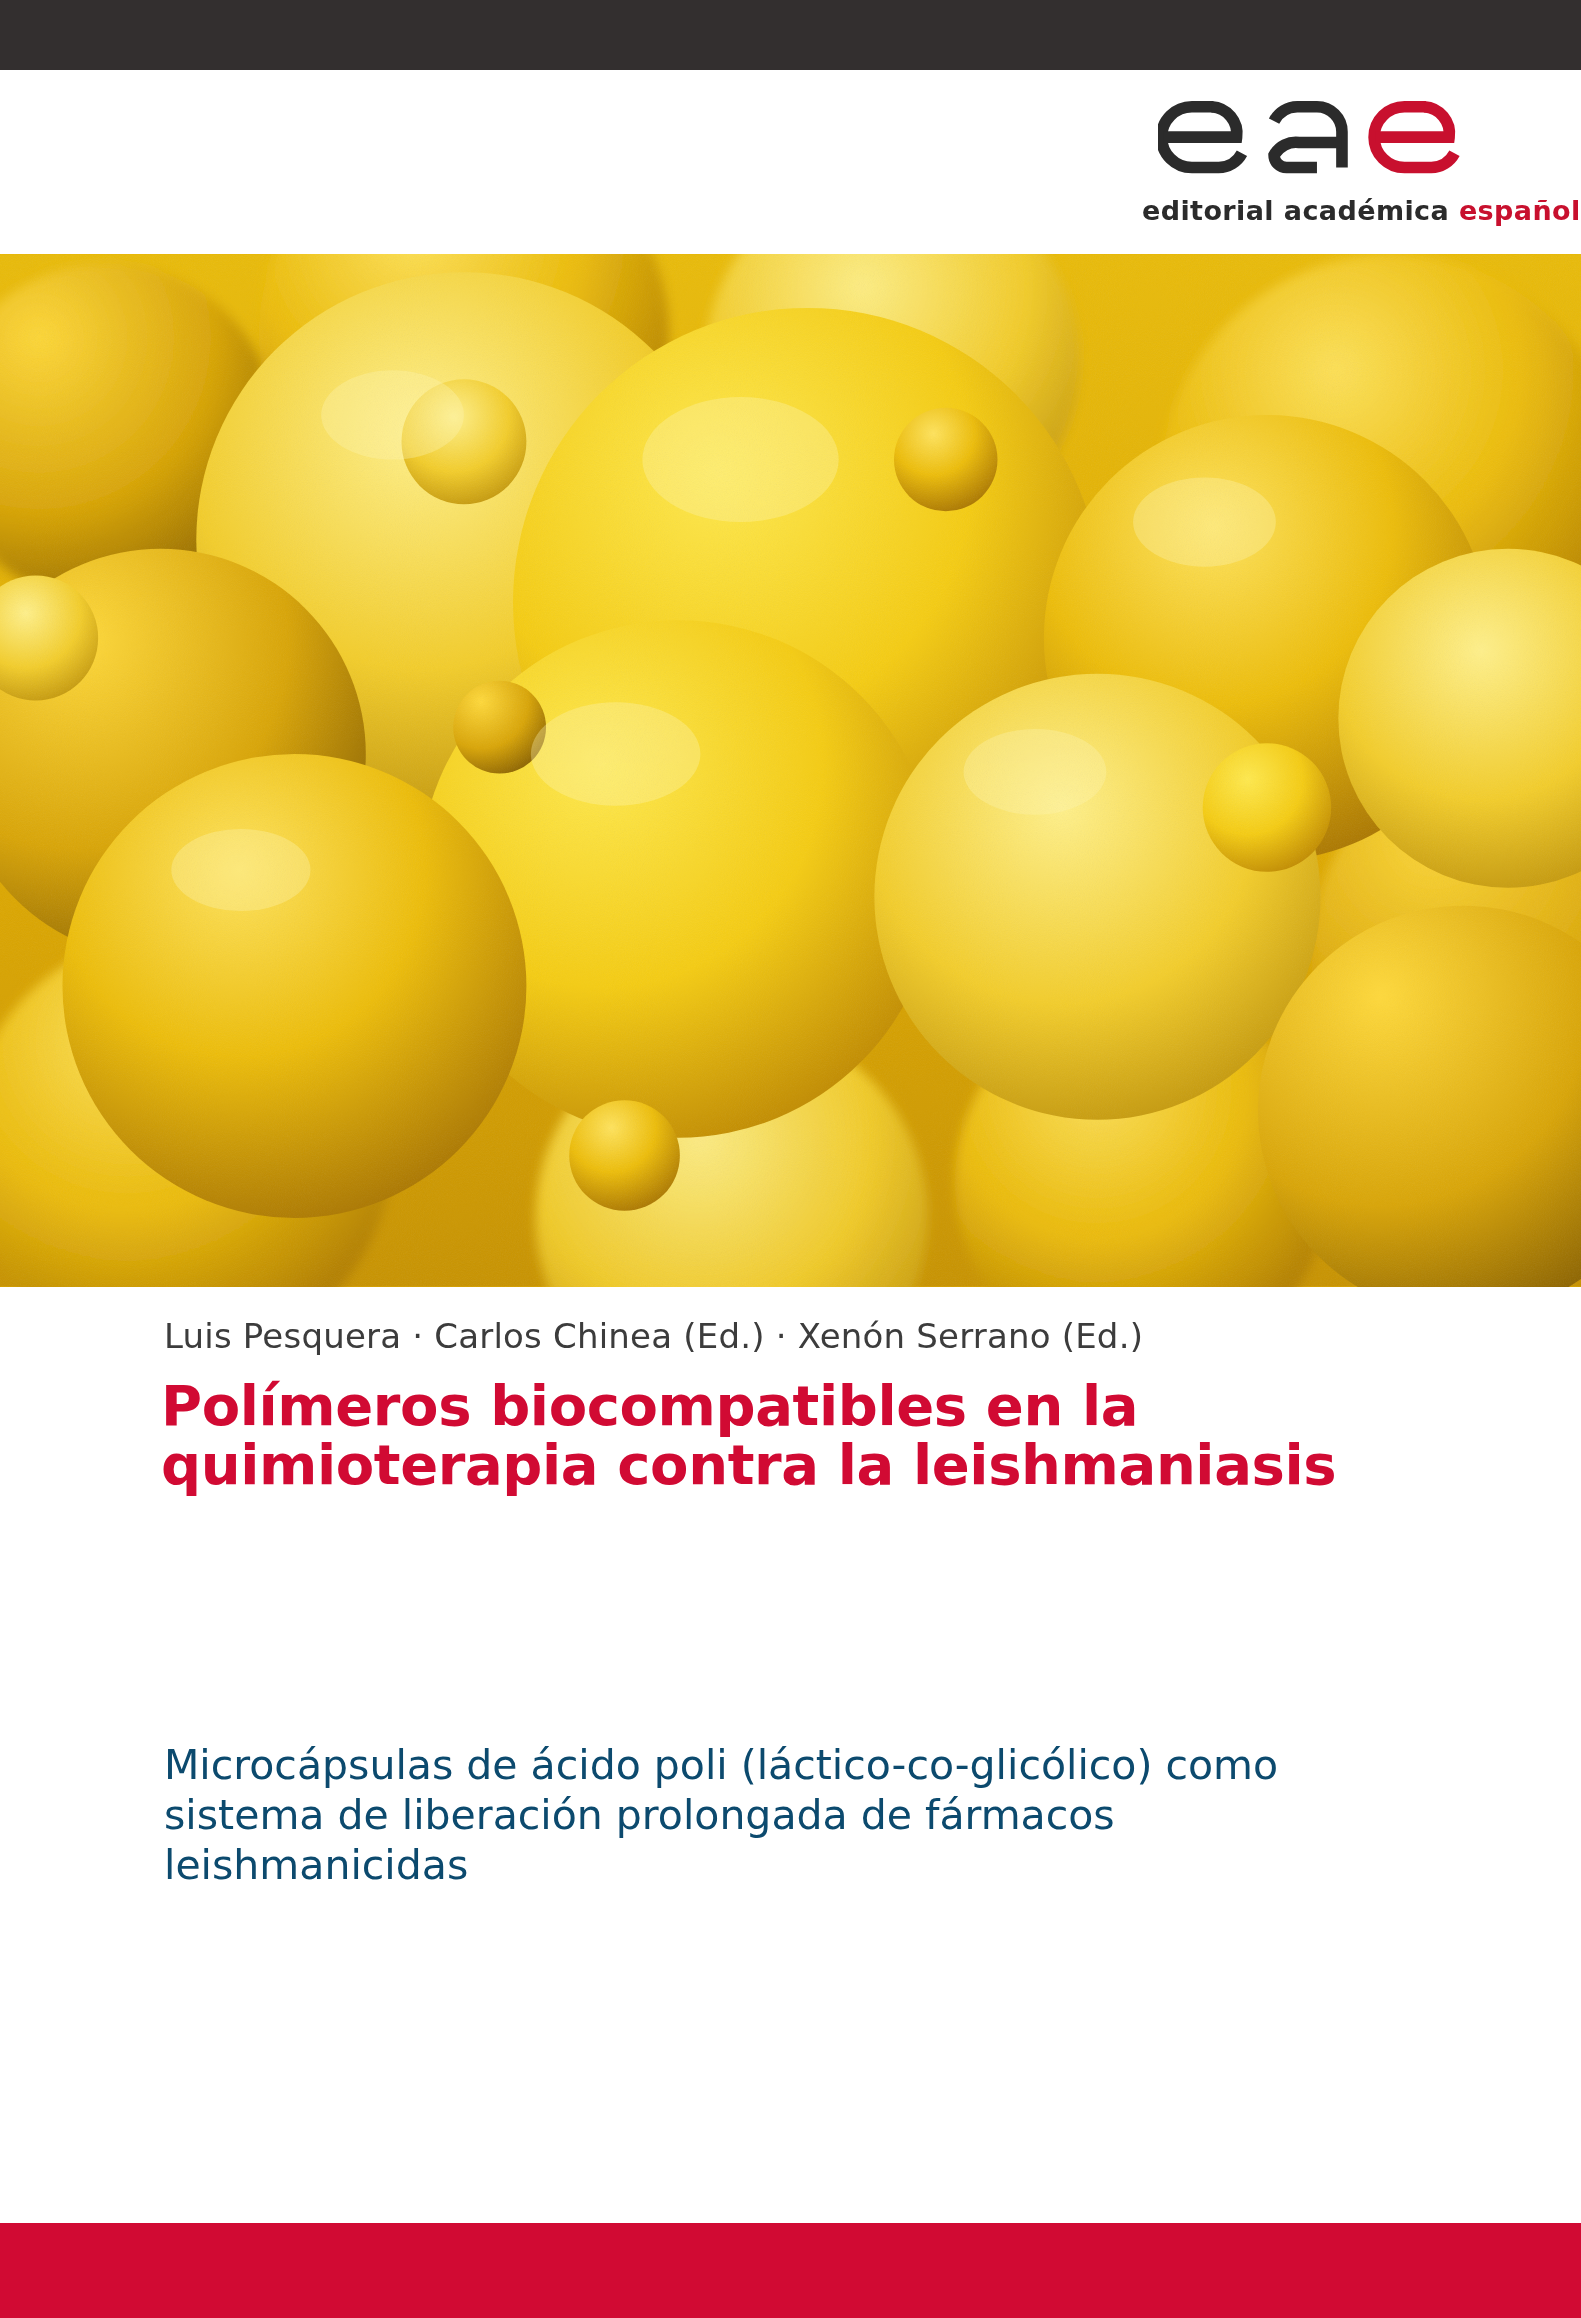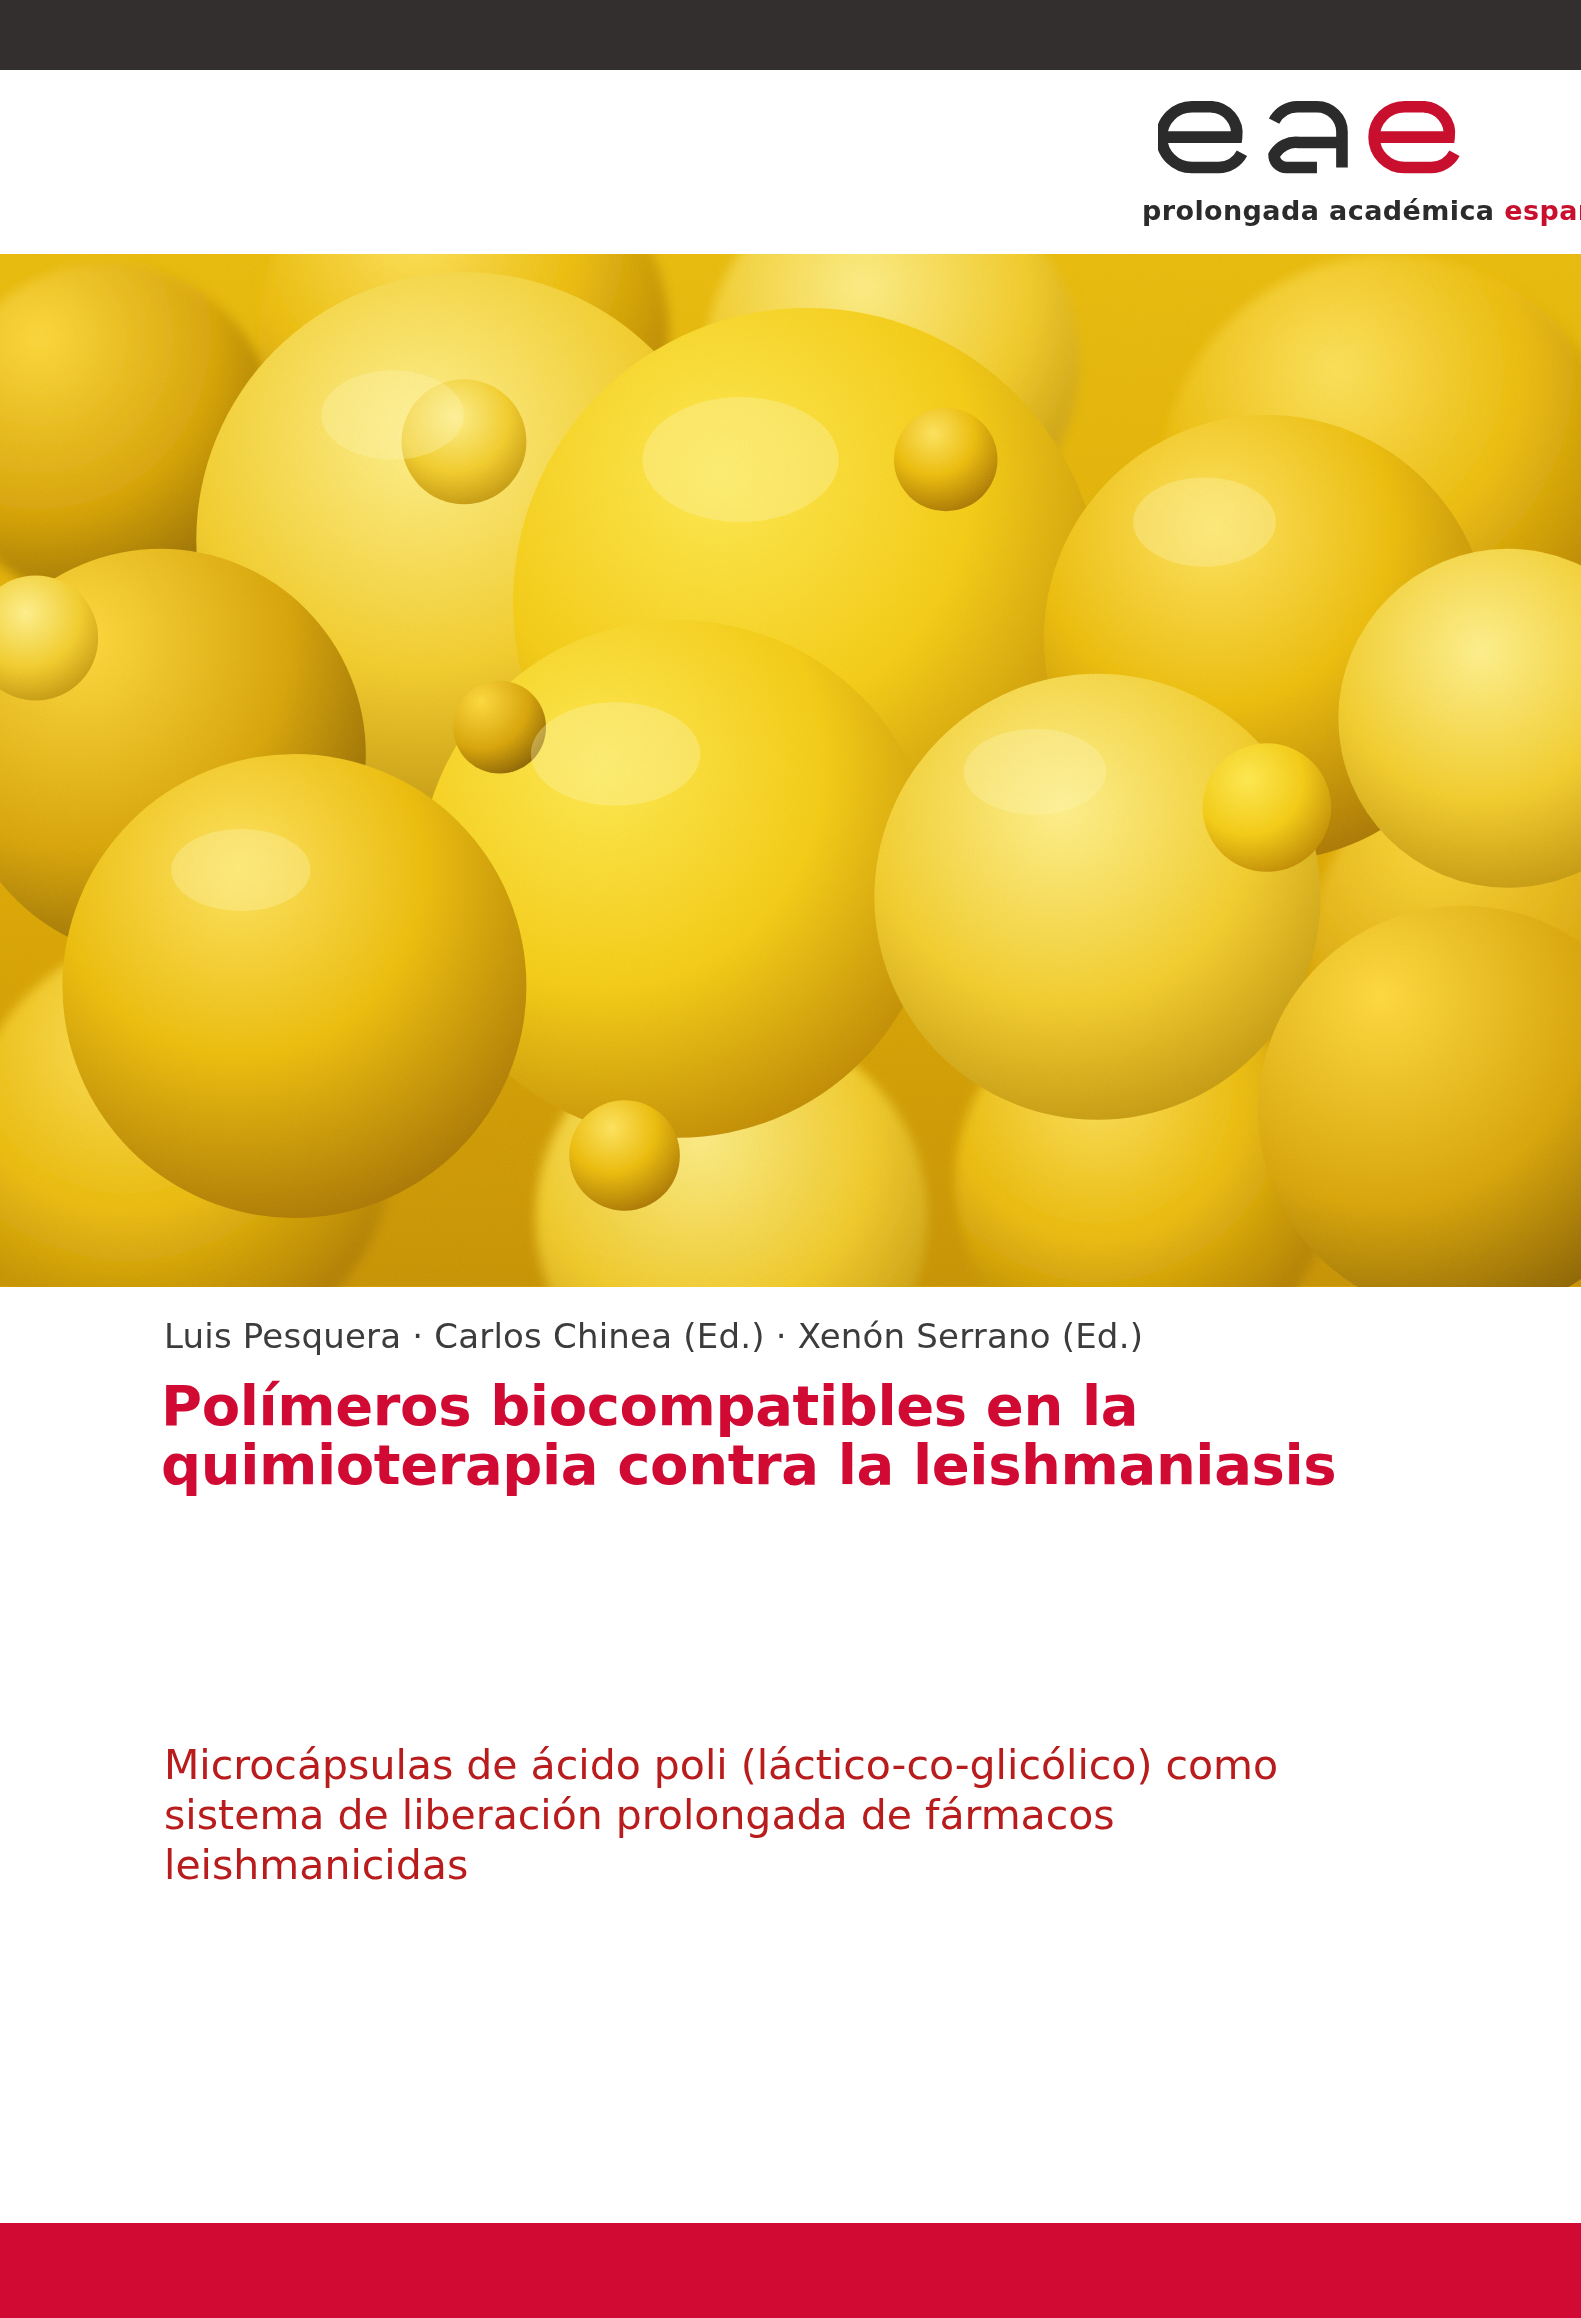--- a/index.html
+++ b/index.html
@@ -98,21 +98,21 @@
     color: #d10a33;
     letter-spacing: -0.4px;
   }
   .subtitle {
     position: absolute;
     left: 164px;
     top: 453px;
     width: 1232px;
     font-size: 41px;
     line-height: 1.22;
-    color: #b91c1c;
+    color: #0c4a6e;
   }
 
   
   .bottom-bar {
     position: absolute;
     left: 0;
     bottom: 0;
     width: 1581px;
     height: 96px;
     background: #d10a33;
@@ -145,21 +145,21 @@
         <path d="M206 90 v-40 a28 28 0 0 0 -28 -28 h-22 a30 30 0 0 0 -26 16"></path>
         <path d="M206 62 h-48 a28 28 0 0 0 -28 14 a14 14 0 0 0 14 14 h34"></path>
       </g>
 
       <g fill="none" stroke="#c8102e" stroke-width="13">
         <path d="M300 22 h-24 a34 34 0 0 0 -34 34 a34 34 0 0 0 34 34 h30 a30 30 0 0 0 26 -16"></path>
         <path d="M244 56 h82 a30 30 0 0 0 -28 -34"></path>
       </g>
     </svg>
     <div class="logo-text">
-      <span>prolongada académica </span><span class="accent">española</span>
+      <span>editorial académica </span><span class="accent">española</span>
     </div>
   </div>
 
   <div class="cover-art">
     <svg width="1581" height="1033" viewBox="0 0 1772 1157">
       <defs>
         <radialGradient id="g1" cx="35%" cy="28%" r="78%">
           <stop offset="0%" stop-color="#ffe94d"></stop>
           <stop offset="55%" stop-color="#f5cc12"></stop>
           <stop offset="100%" stop-color="#c08a00"></stop>

